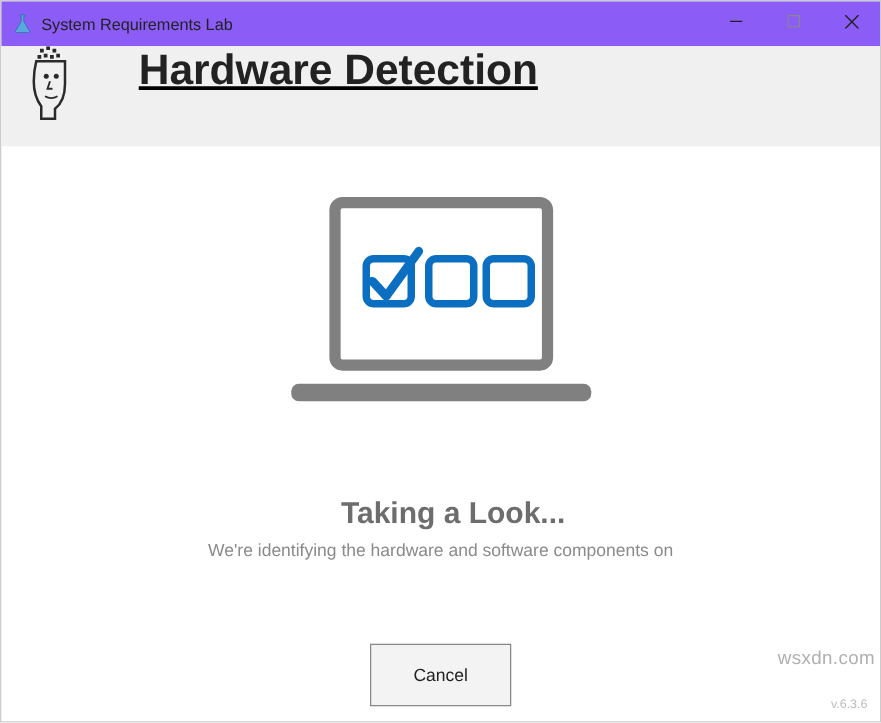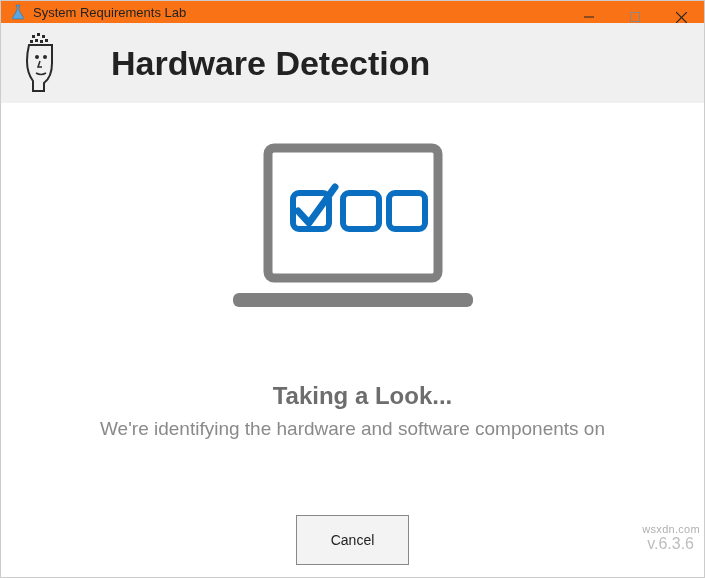--- a/index.html
+++ b/index.html
@@ -6,42 +6,43 @@
     body {
       font-family: "Segoe UI", Arial, sans-serif;
       background: #fff;
       width: 705px;
       height: 578px;
       overflow: hidden;
       position: relative;
       border: 1px solid #ccc;
     }
     .titlebar {
-      height: 22px;
+      height: 36px;
       display: flex;
       align-items: center;
       padding-left: 8px;
-      background: #f97316;
+      background: #8b5cf6;
     }
     .titlebar .app-icon { width: 18px; height: 18px; margin-right: 6px; display:flex; align-items:center; justify-content:center;}
     .titlebar .title { font-size: 13px; color: #222; flex: 1; }
     .win-controls { display: flex; height: 100%; }
     .win-btn {
       width: 46px; height: 32px;
       display: flex; align-items: center; justify-content: center;
       font-family: "Segoe UI", sans-serif;
       font-size: 13px; color: #222;
     }
     .header-band {
       background: #f0f0f0;
       height: 80px;
       display: flex;
-      align-items: center;
+      align-items: flex-start;
       padding-left: 20px;
       gap: 50px;
+      text-decoration: underline;
     }
     .brand-icon { width: 40px; display:flex; align-items:center; justify-content:center;}
     .page-heading {
       font-size: 34px;
       font-weight: 700;
       color: #222;
     }
     .main {
       text-align: center;
       padding-top: 40px;
@@ -49,21 +50,21 @@
     .illustration { display: inline-block; }
     .status-title {
       margin-top: 65px;
       font-size: 24px;
       font-weight: 700;
       color: #6d6d6d;
       margin-left: 20px;
     }
     .status-desc {
       margin-top: 6px;
-      font-size: 19px;
+      font-size: 14px;
       color: #8a8a8a;
       line-height: 1.35;
     }
     .footer {
       position: absolute;
       bottom: 12px;
       left: 0; right: 0;
       text-align: center;
     }
     .cancel-btn {
@@ -71,29 +72,29 @@
       border: 1px solid #888;
       background: #f3f3f3;
       padding: 16px 34px;
       font-size: 14px;
       color: #222;
       cursor: pointer;
     }
     .version {
       position: absolute;
       right: 10px;
-      bottom: 24px;
-      font-size: 16px;
+      bottom: 8px;
+      font-size: 10px;
       color: #bdbdbd;
     }
     .watermark {
       position: absolute;
       right: 4px;
       bottom: 42px;
-      font-size: 11px;
+      font-size: 15px;
       color: #b0b0b0;
       letter-spacing: 0.3px;
     }
   </style>
 </head>
 <body>
 
 <div class="titlebar">
   <span class="app-icon">
     <svg width="16" height="16" viewBox="0 0 16 16">

